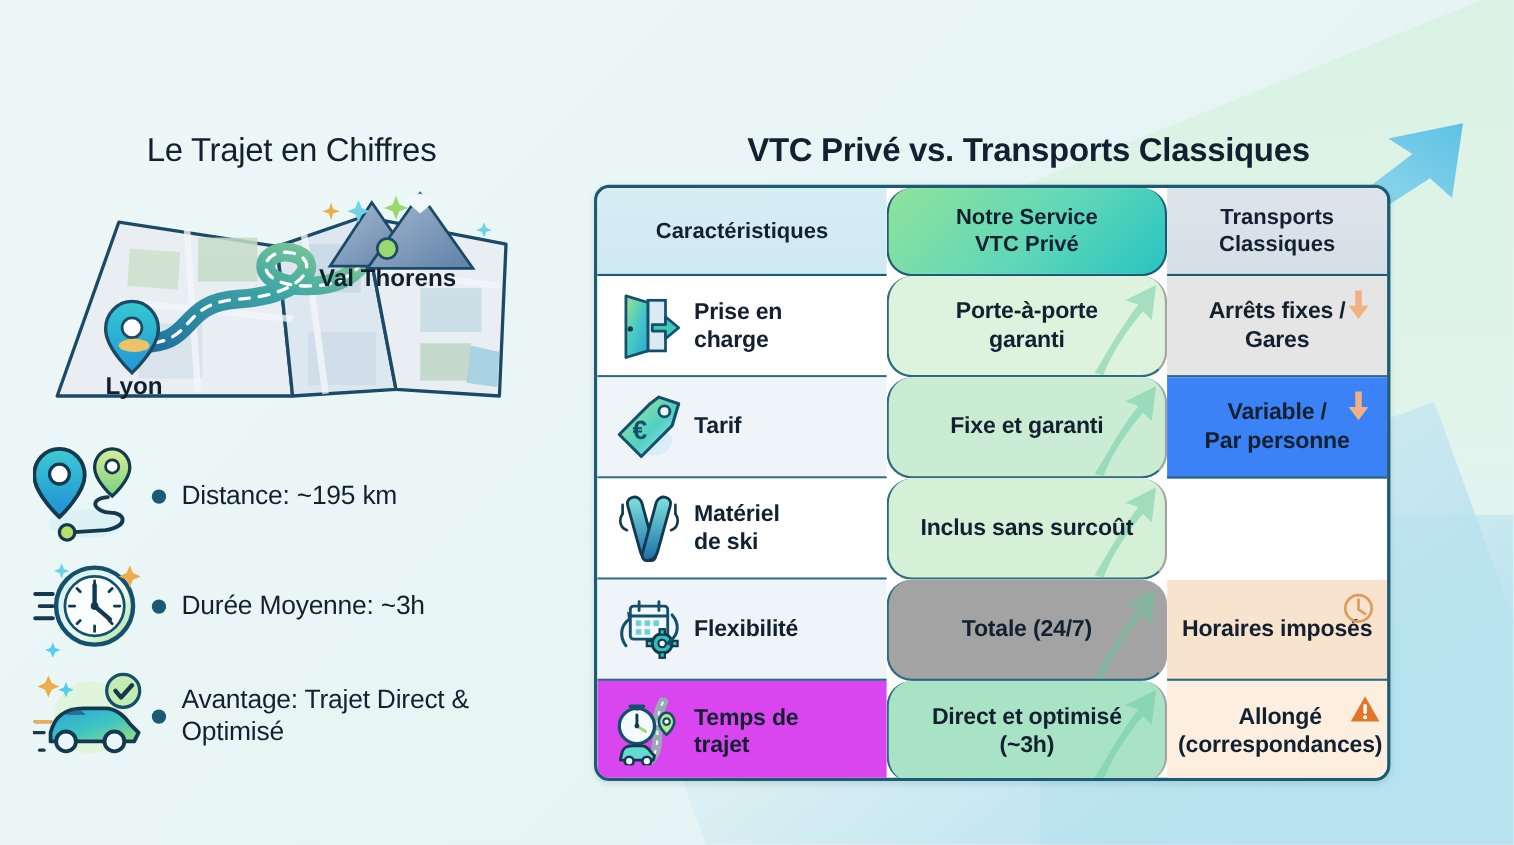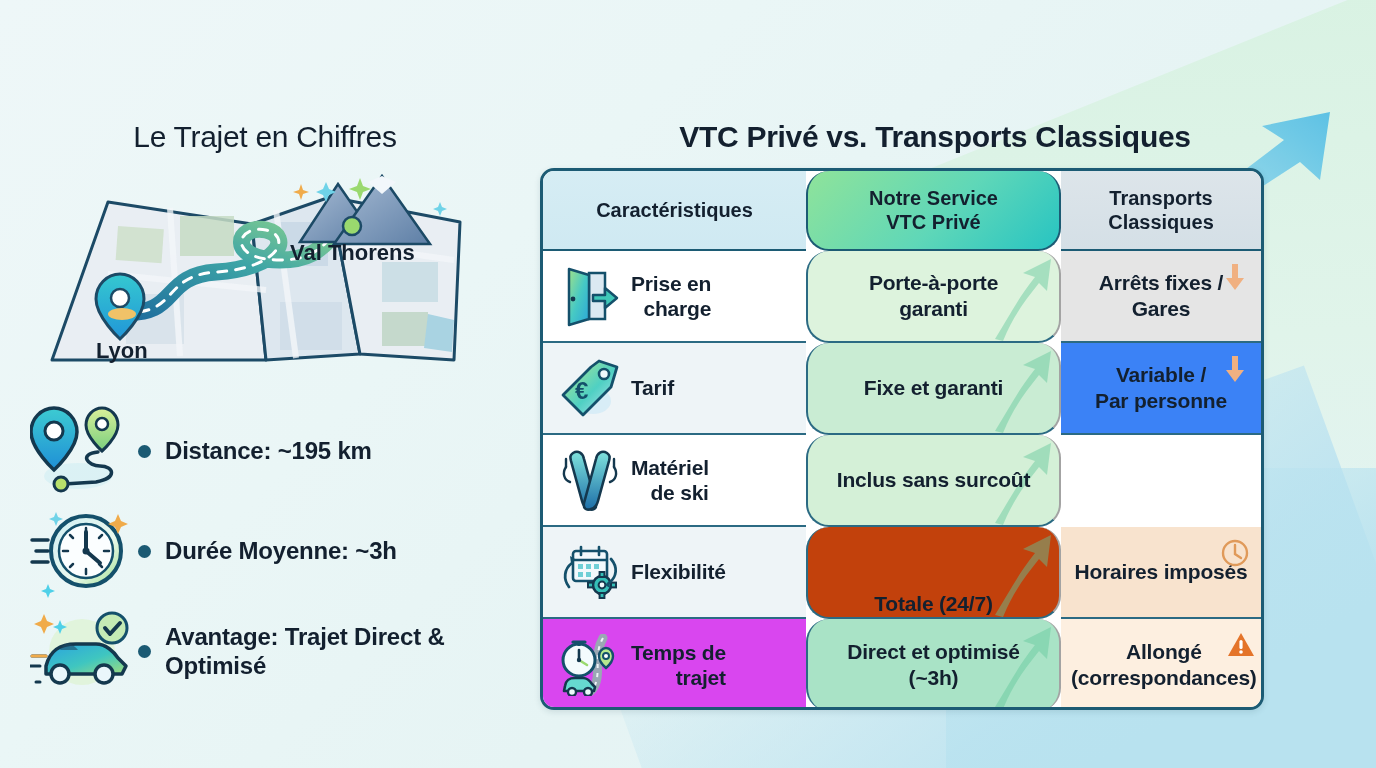--- a/index.html
+++ b/index.html
@@ -61,21 +61,21 @@
   .bullets{ margin-top:22px; width:480px; }
   .bullet{
     display:flex; align-items:center; gap:4px; height:100px;
   }
   .bullet-ico{ width:104px; height:94px; flex:0 0 104px; }
   .bullet-dot{
     width:13px; height:13px; border-radius:50%;
     background:#1b5a73; flex:0 0 13px; margin-right:10px;
   }
   .bullet-txt{
-    font-size:24px; font-weight:bold; color:#13202f; line-height:1.22;
+    font-size:24px; font-weight:normal; color:#13202f; line-height:1.22;
     letter-spacing:-0.2px;
   }
 
   
   .right-pane{ position:absolute; left:540px; top:120px; width:800px; }
   .sub-right{
     font-size:30px; font-weight:bold; color:#13202f;
     text-align:center; width:790px; letter-spacing:-0.3px;
   }
   .table{
@@ -102,31 +102,31 @@
 
   .tbody-row .cell{
     height:92px; display:flex; align-items:center;
     border-bottom:2px solid #2b6a83;
     position:relative; padding:0 10px;
   }
   .tbody-row:last-child .cell{ border-bottom:none; }
   .tbody-row .c2{ border-left:2px solid #2b6a83; border-right:2px solid #a3a3a3; justify-content:center;}
   .tbody-row .c3{ justify-content:center; }
 
-  .feat{ display:flex; align-items:center; gap:10px; padding-left:6px;text-align:right;}
+  .feat{ display:flex; align-items:center; gap:10px; padding-left:6px;}
   .feat-ico{ width:62px; height:62px; flex:0 0 62px; }
   .feat-label{ font-size:21px; font-weight:bold; color:#13202f; line-height:1.2; letter-spacing:-0.2px;}
   .val{ font-size:21px; font-weight:bold; color:#13202f; text-align:center; line-height:1.25; letter-spacing:-0.2px; position:relative; z-index:2;}
 
   
   .r0 .c1{background:#ffffff;} .r1 .c1{background:#eef4f7;}
   .r2 .c1{background:#ffffff;} .r3 .c1{background:#eef4f7;}
   .r4 .c1{background:#d946ef;}
   .r0 .c2{background:#ddf3dd;} .r1 .c2{background:#c9ecd3;}
-  .r2 .c2{background:#d4f0d7;} .r3 .c2{background:#c2410c;align-items:flex-end;}
+  .r2 .c2{background:#d4f0d7;} .r3 .c2{background:#a3a3a3;}
   .r4 .c2{background:#a9e3c6;}
   .r0 .c3{background:#e5e5e5;} .r1 .c3{background:#3b82f6;align-items:center;}
   .r2 .c3{background:#fbead8;} .r3 .c3{background:#f8e3ce;}
   .r4 .c3{background:#fdefe0;}
 
   .up-arrow{ position:absolute; right:4px; top:6px; width:66px; height:84px; opacity:.45; z-index:1;}
   .flag{ position:absolute; right:12px; top:12px; width:28px; height:28px; z-index:3;}
 </style>
 </head>
 <body>

